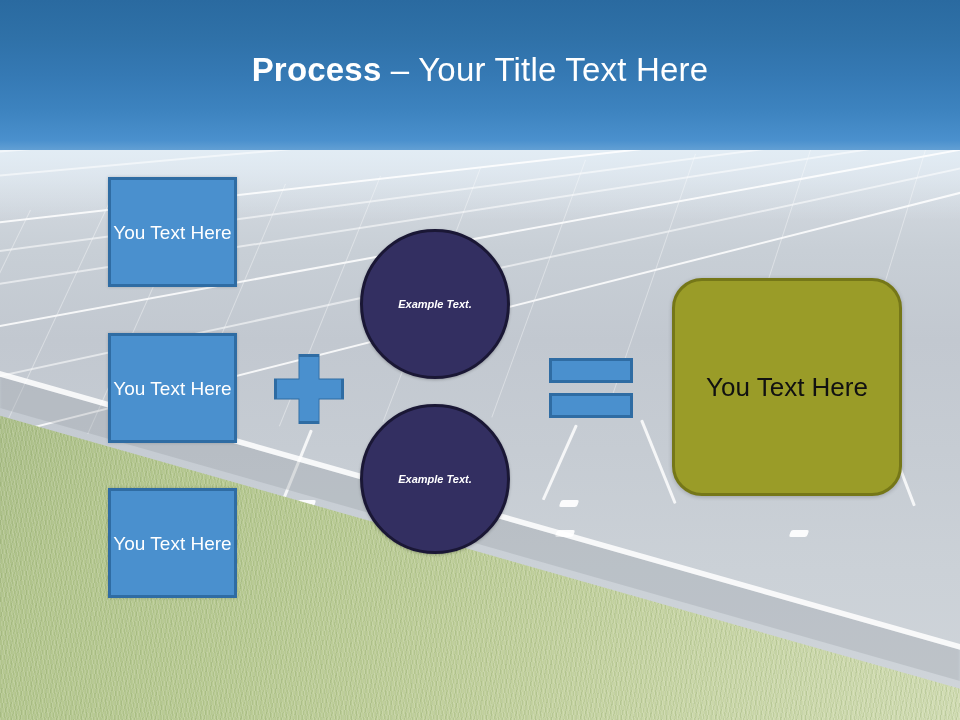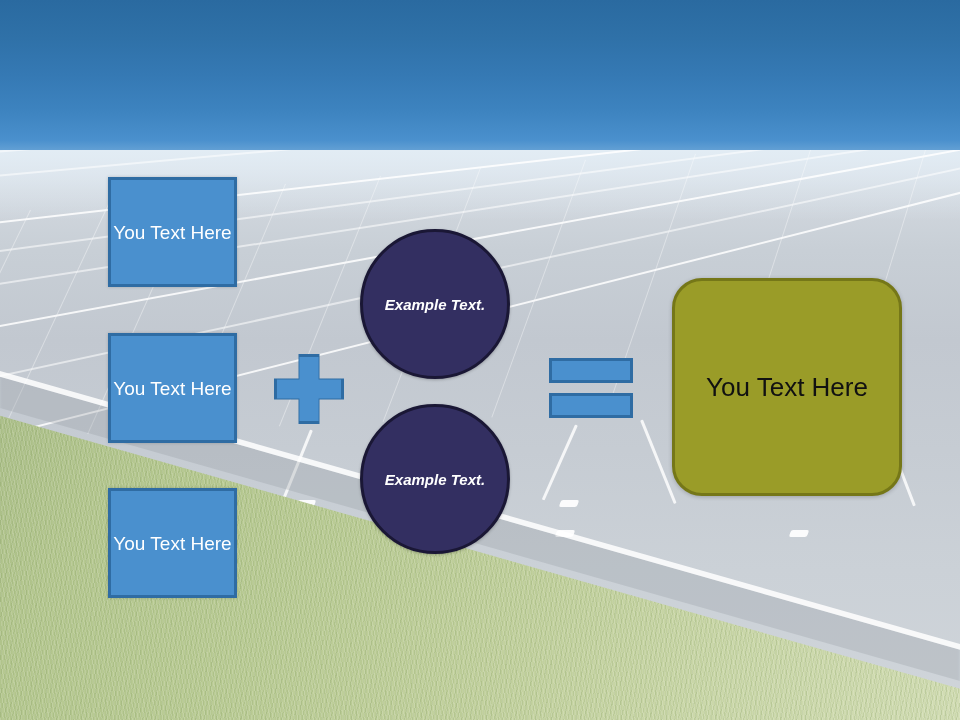--- a/index.html
+++ b/index.html
@@ -172,21 +172,21 @@
     position:absolute;
     width:150px; height:150px;
     border-radius:50%;
     background:#332f61;
     border:3px solid #1a1735;
     display:flex;
     align-items:center;
     justify-content:center;
     text-align:center;
     color:#ffffff;
-    font-size:15px;
+    font-size:11px;
     line-height:23px;
     font-weight:bold;
     font-style:italic;
     box-shadow:0 1px 3px rgba(0,0,0,0.25);
   }
   #circ0 { left:360px; top:229px; }
   #circ1 { left:360px; top:404px; }
 
   
   .equals { position:absolute; left:549px; top:358px; width:84px; height:60px; }
@@ -256,20 +256,21 @@
     <div class="strut-foot" style="left:556px; top:530px;"></div>
     <div class="strut" style="left:880px; top:420px; height:92px; transform:rotate(-21deg);"></div>
     <div class="strut-foot" style="left:790px; top:530px;"></div>
   </div>
 
   <div class="bg-layer bg-shadowband"></div>
   <div class="bg-layer bg-edgeline"></div>
   <div class="bg-layer bg-grass"></div>
   <div class="bg-layer bg-grass-tex"></div>
 
+  <div class="title"><span class="t-bold">Process</span><span class="t-rest"> – Your Title Text Here</span></div>
 
   <div class="ibox" id="ibox0">
     <span>You Text Here</span>
   </div>
   <div class="ibox" id="ibox1">
     <span>You Text Here</span>
   </div>
   <div class="ibox" id="ibox2">
     <span>You Text Here</span>
   </div>

